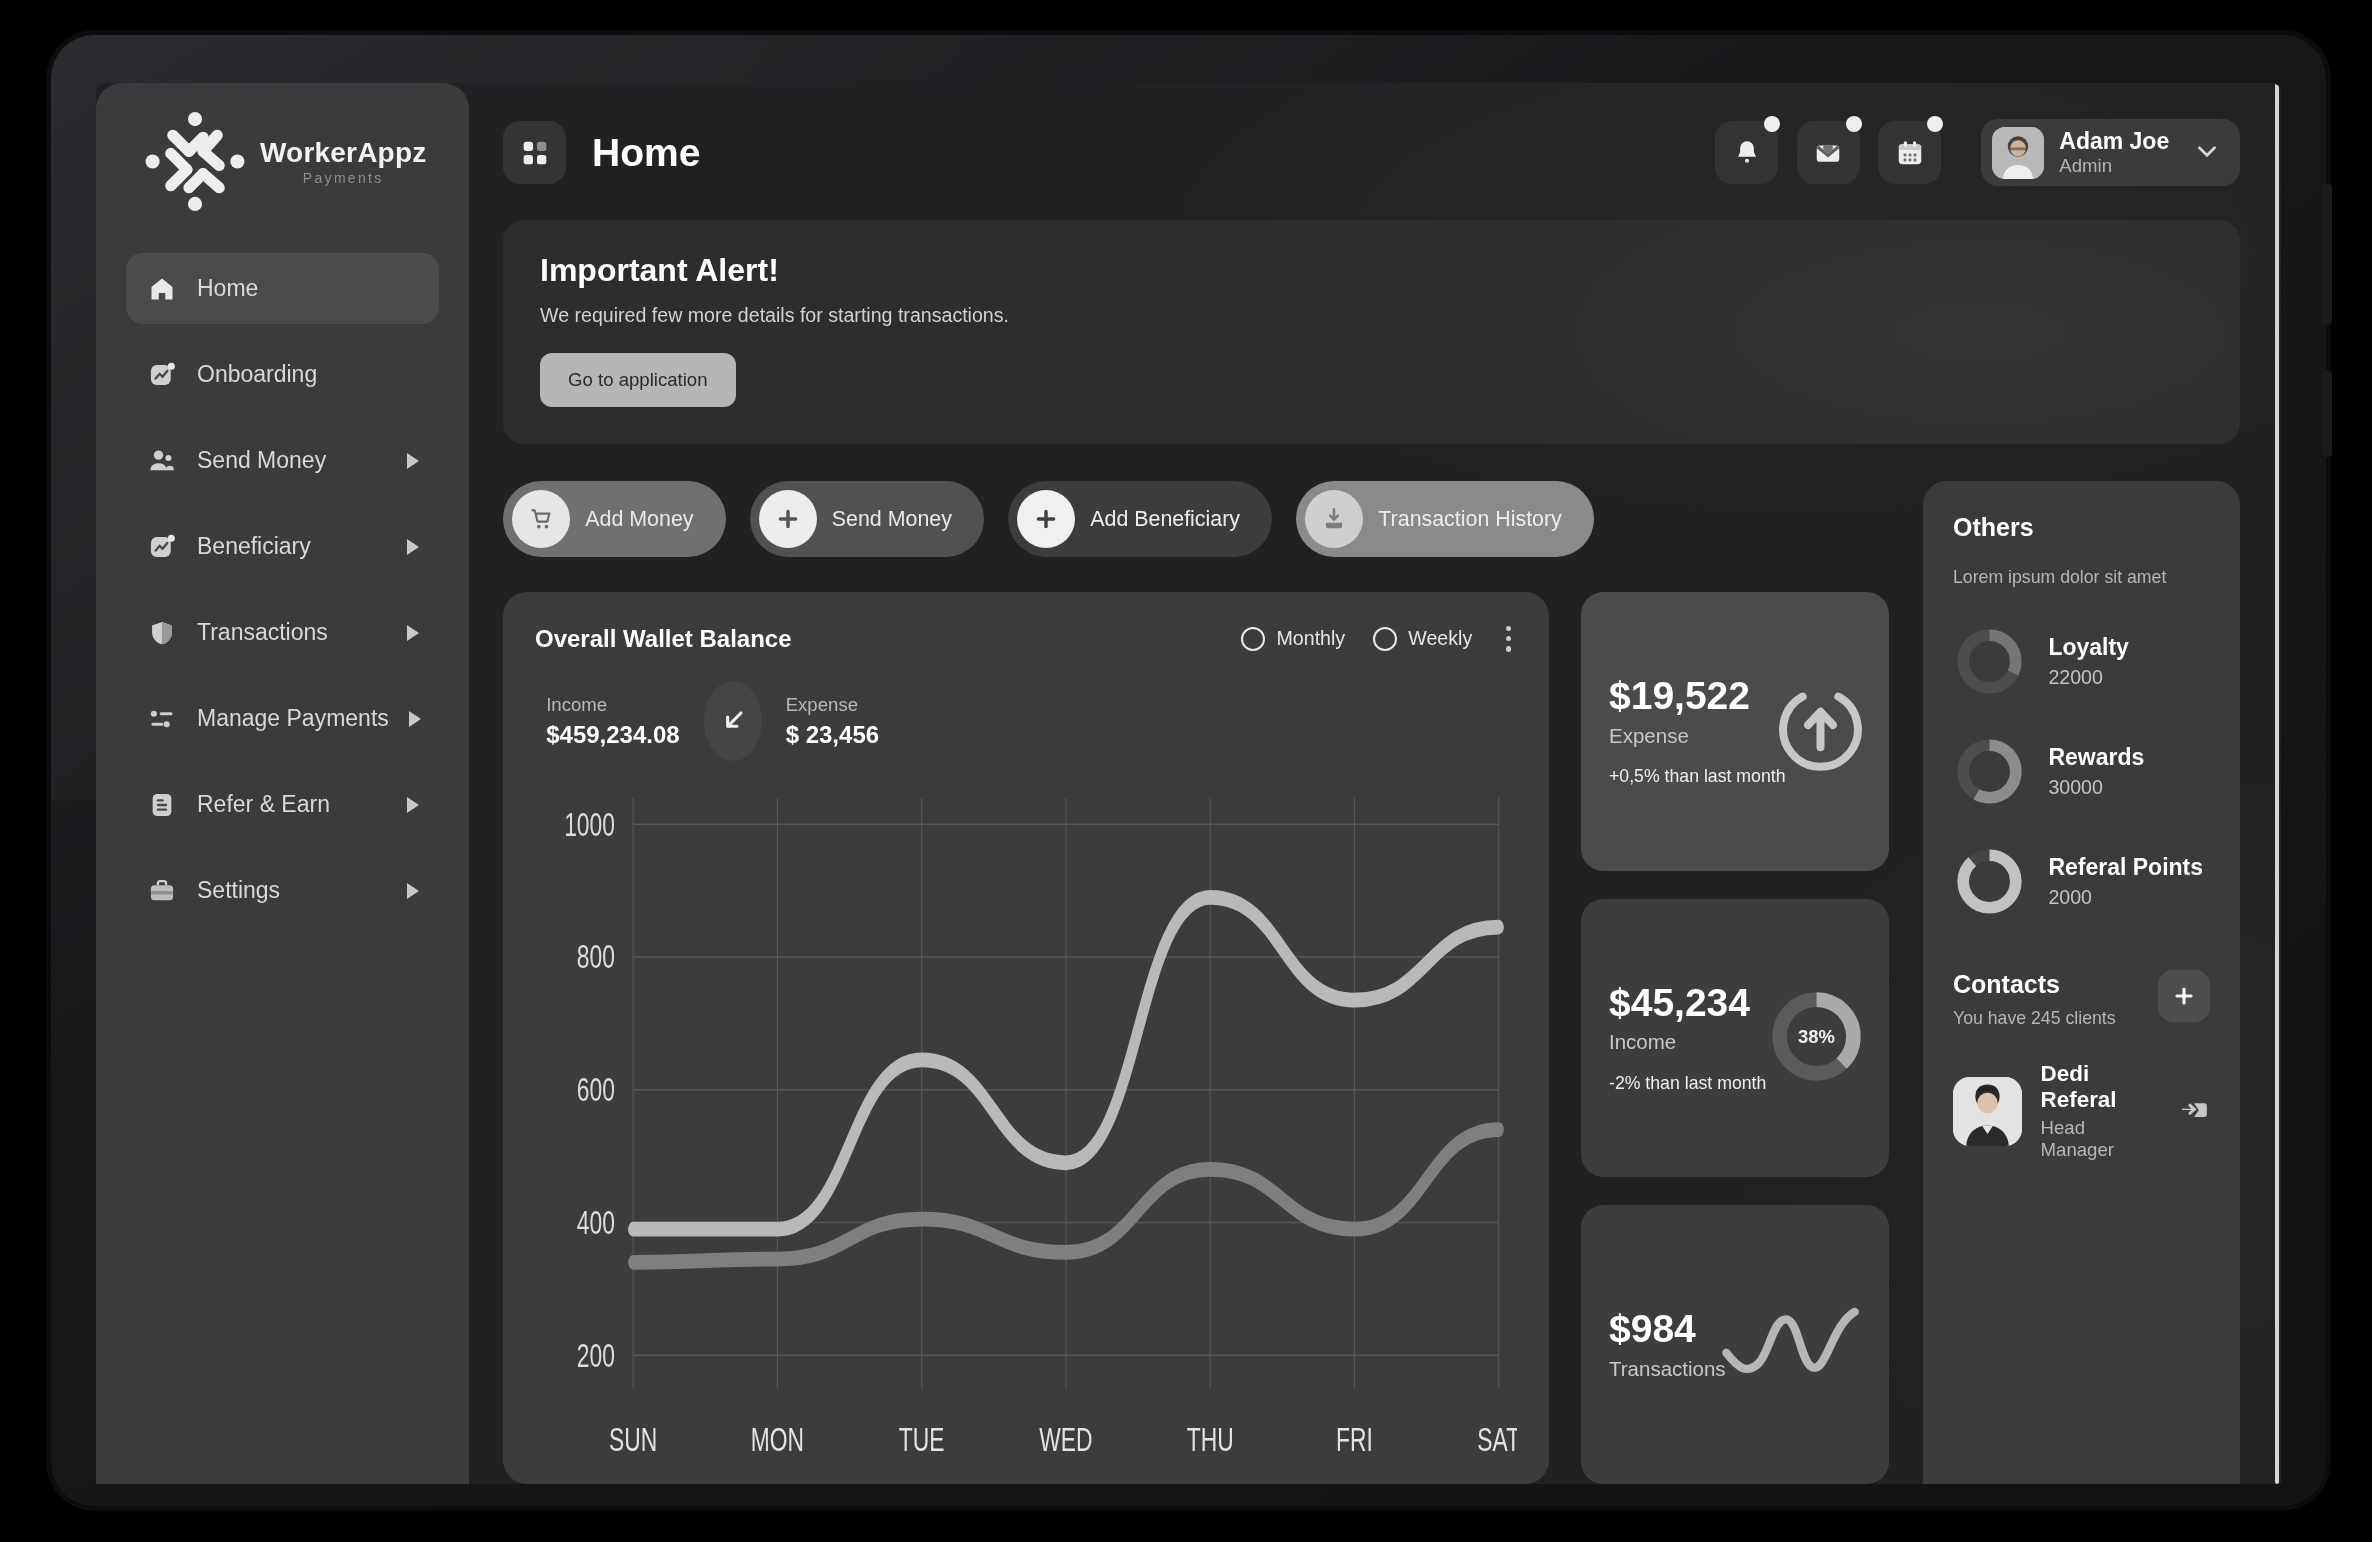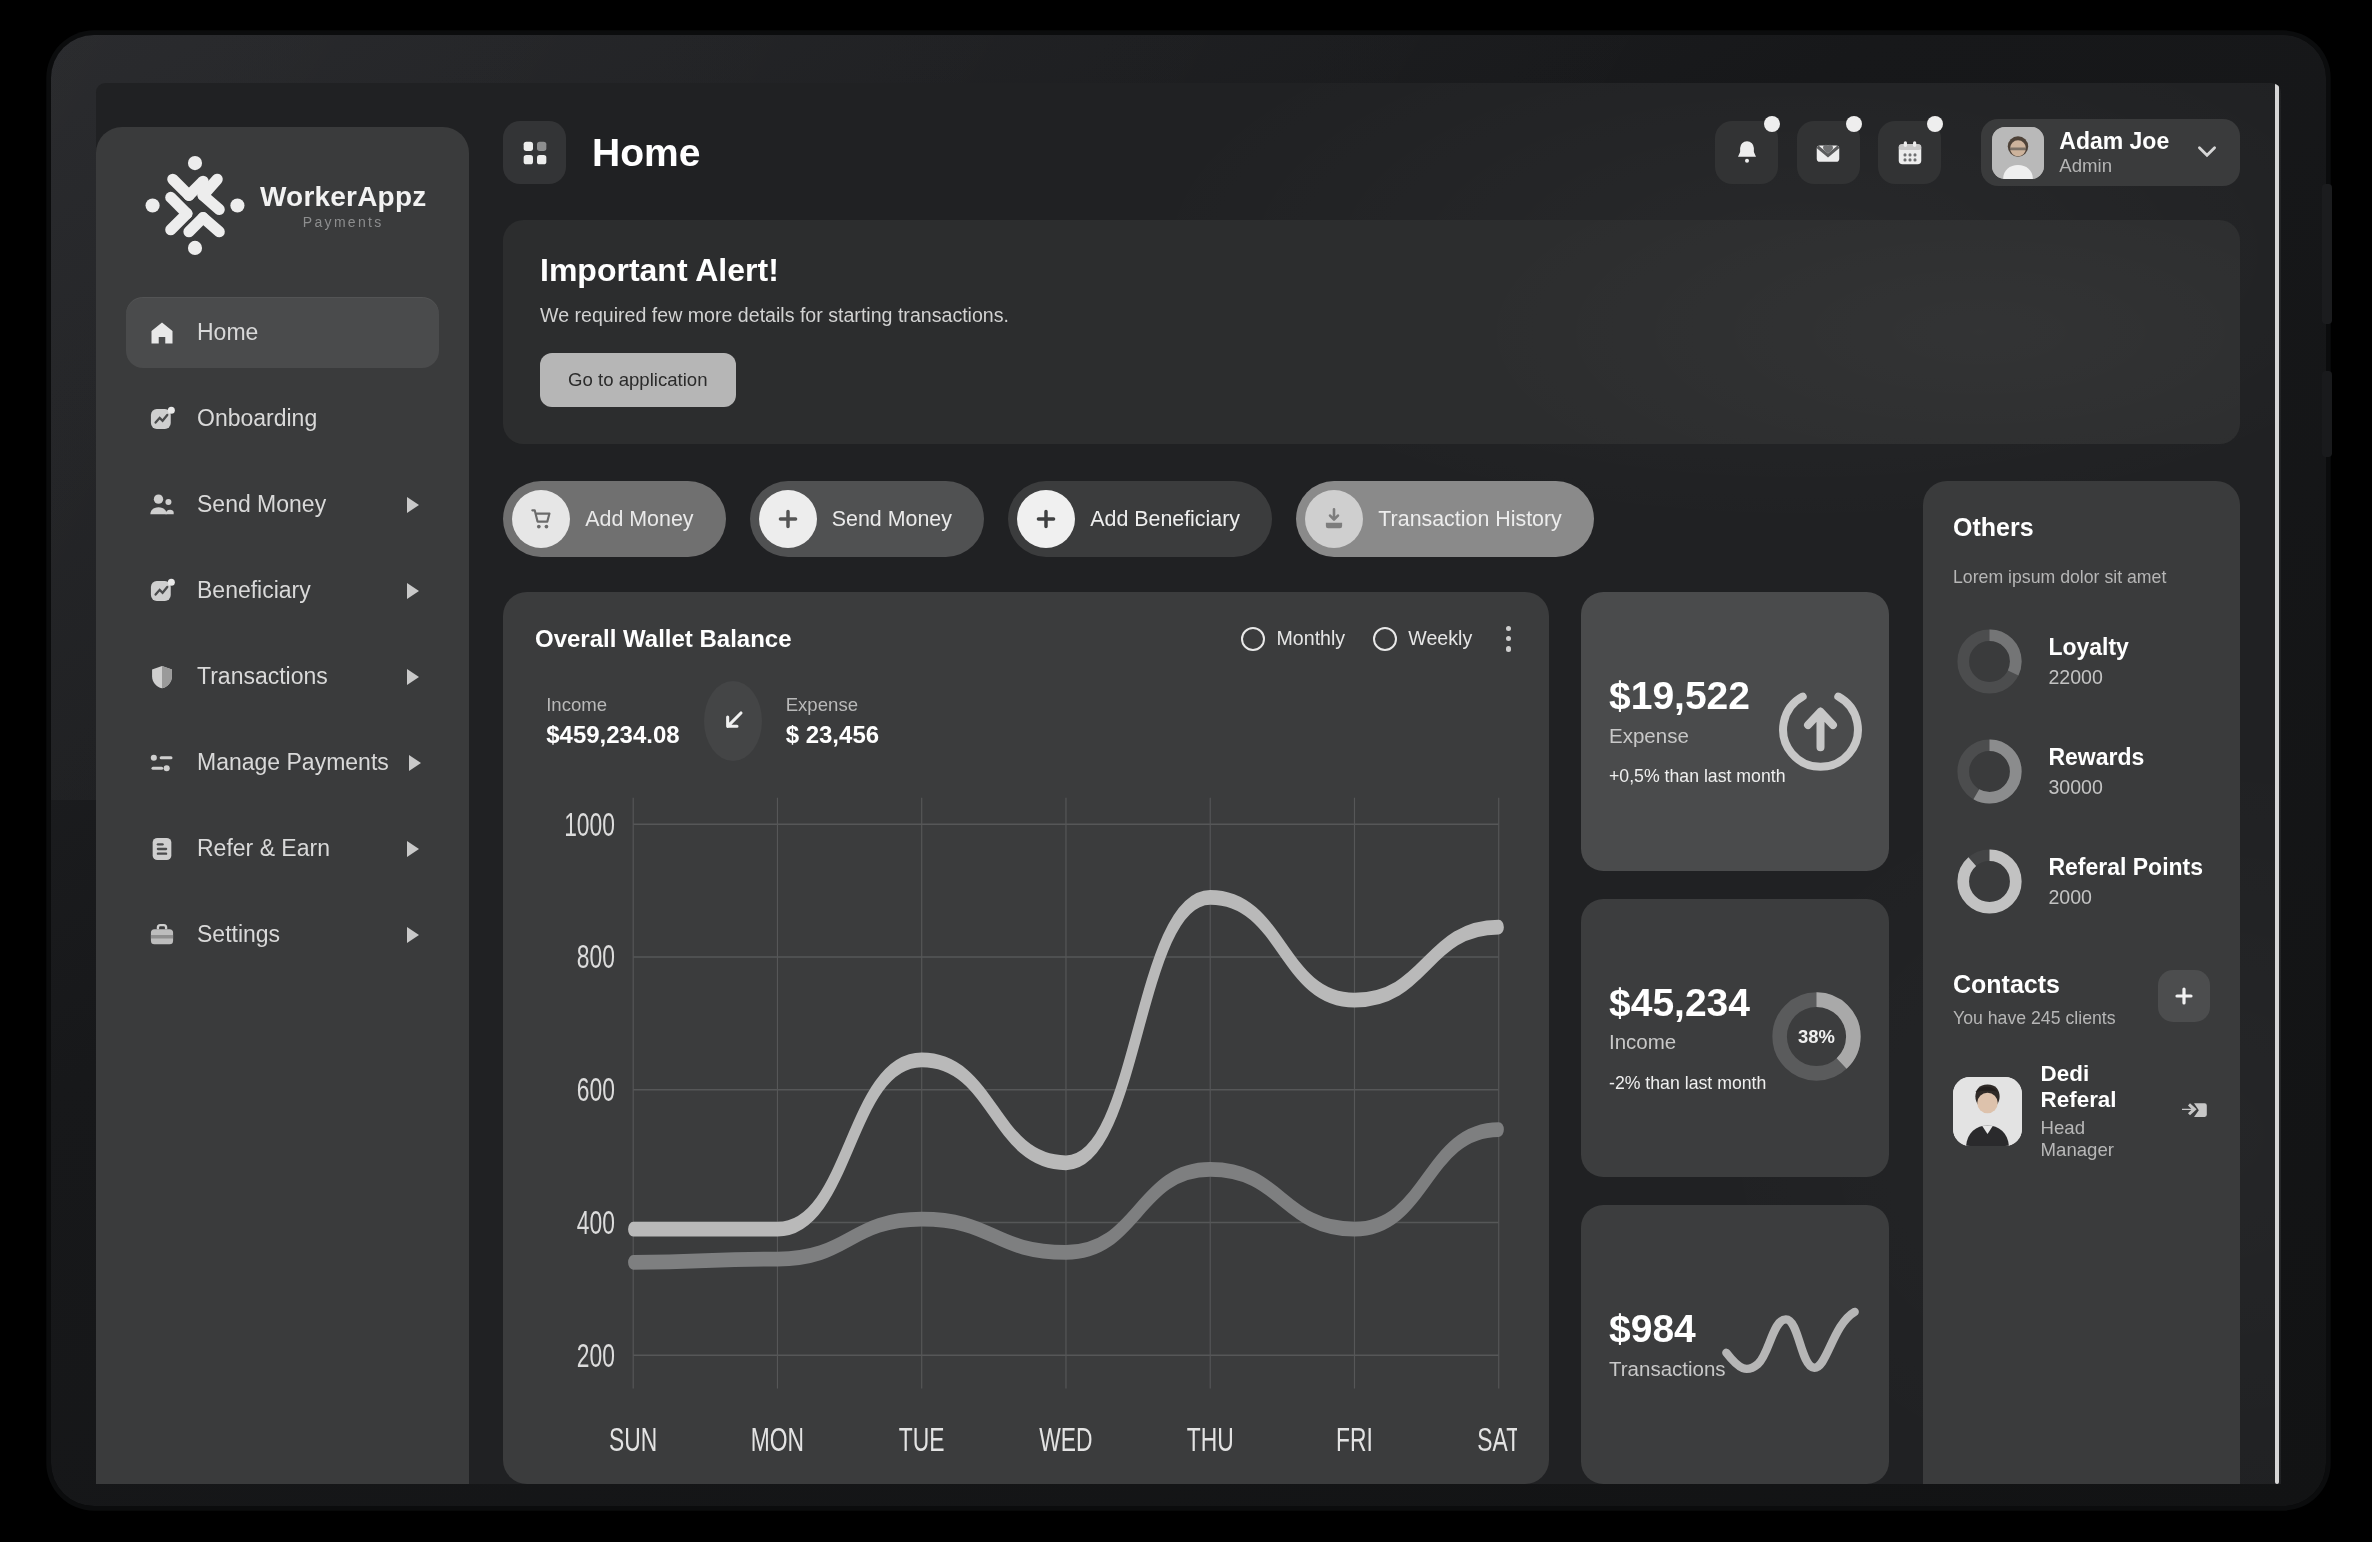--- a/index.html
+++ b/index.html
@@ -54,21 +54,21 @@
     position:absolute; right:1.9px; top:0; width:3.7px; height:100%;
     background:#d6d6d6; border-radius:2.8px; z-index:40;
   }
 
   
   #sidebar {
     width: 373px; flex: 0 0 373px;
     background: #3a3b3c;
     border-radius: 26px 26px 0 0;
     padding: 0 30px;
-    position: relative; z-index: 5; margin-top: 44px;
+    position: relative; z-index: 5;
   }
   #brand { display:flex; align-items:center; gap:13px; padding: 28px 0 41px 17px; }
   #brand-logo { width: 104px; height: 101px; flex:0 0 104px; }
   #brand-text { display:flex; flex-direction:column; }
   #brand-name { color:#f2f2f2; font-size:28px; font-weight:700; letter-spacing:0.2px; }
   #brand-sub { color:#8d8e8f; font-size:14px; letter-spacing:2.3px; text-align:center; margin-top:1.9px;}
 
   .nav-item {
     display:flex; align-items:center; gap:20.5px;
     height: 71px; padding: 0 20.5px;

